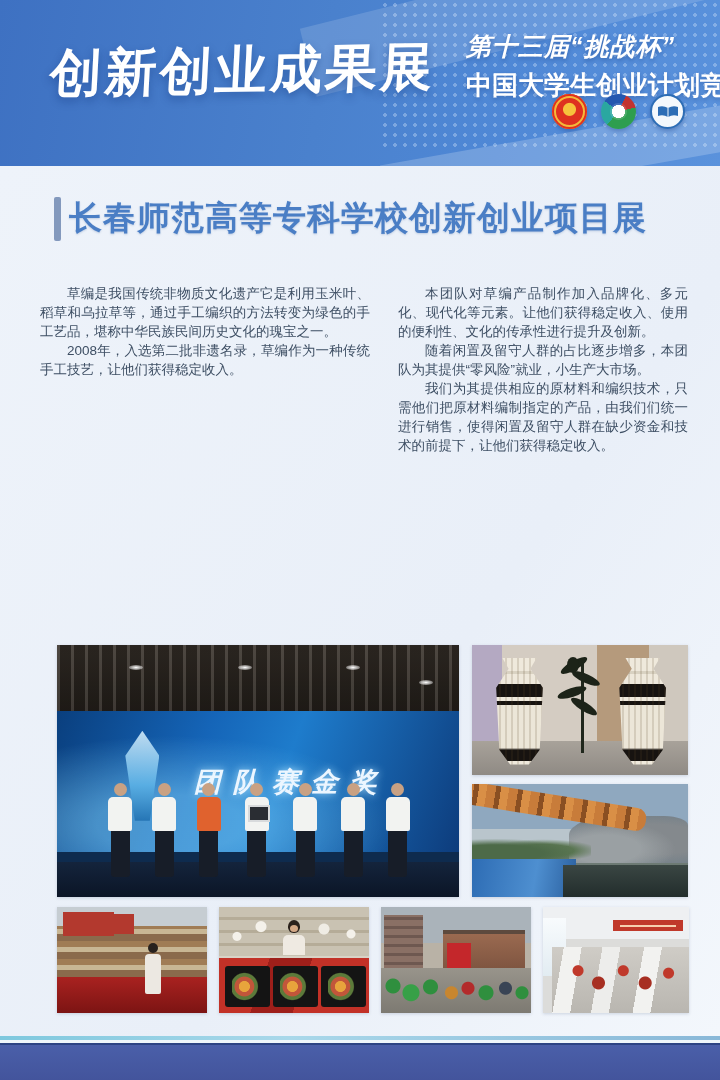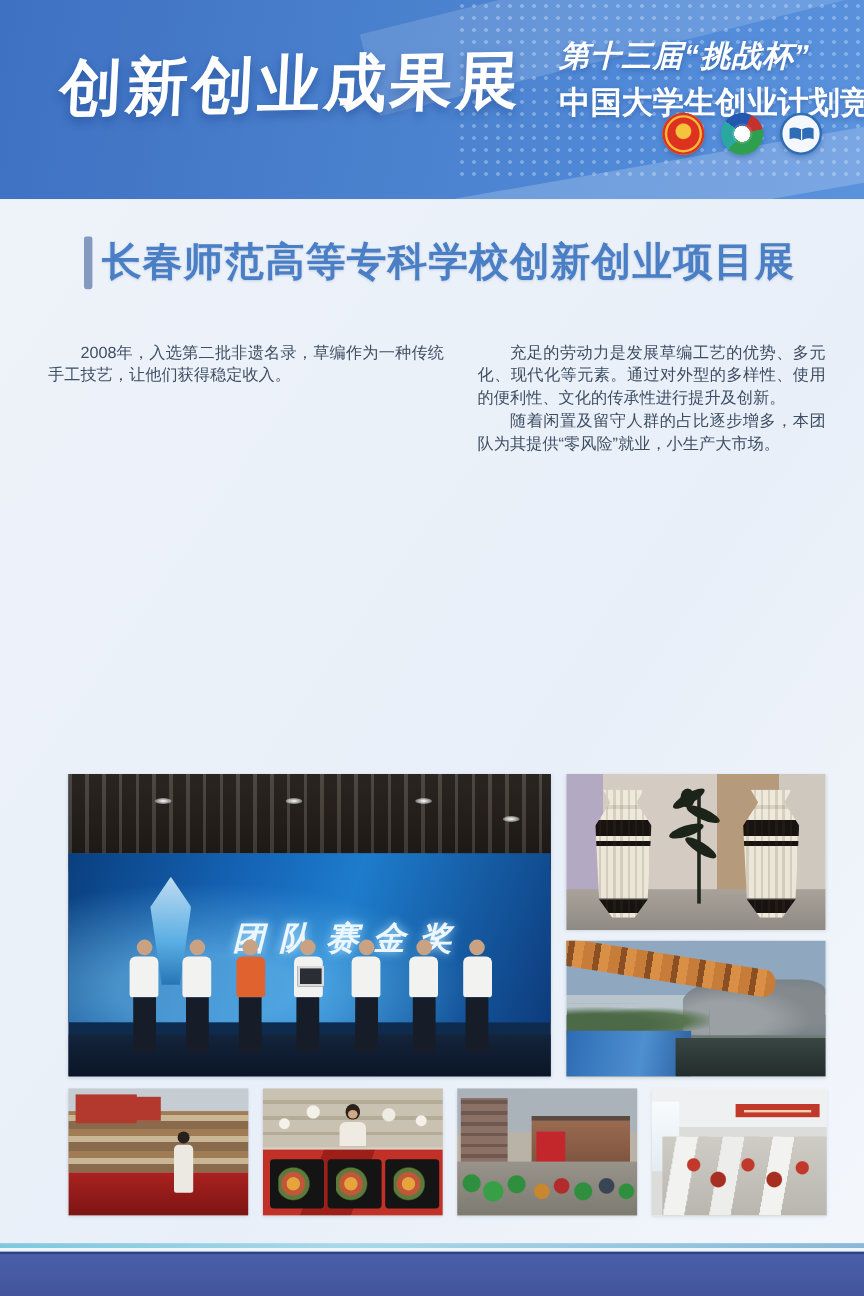--- a/index.html
+++ b/index.html
@@ -55,21 +55,21 @@
     content:"";position:absolute;left:9px;top:9px;width:17px;height:17px;border-radius:50%;
     background:radial-gradient(circle,#ffffff 0 55%,rgba(255,255,255,.15) 56%);
   }
   .logo-fed{
     background:#f4f8fc;border:2px solid #2d6db5;box-sizing:border-box;
     display:flex;align-items:center;justify-content:center;
   }
   
   .card{position:absolute;left:0;top:166px;width:720px;height:870px;
     background:linear-gradient(125deg,#eef3fa 0%,#e9eff8 60%,#f3f7fc 100%);}
-  .sec-title-wrap{position:absolute;left:70px;top:30px;display:flex;align-items:center;}
+  .sec-title-wrap{position:absolute;left:54px;top:30px;display:flex;align-items:center;}
   .sec-accent{width:7px;height:44px;background:#8399bd;border-radius:2px;margin-right:8px;}
   .sec-title{
     font-size:33px;font-weight:800;color:#4a7ec5;letter-spacing:1px;white-space:nowrap;
     text-shadow:0 1px 2px rgba(60,100,160,.25);
   }
   
   .columns{position:absolute;left:40px;top:118px;width:648px;display:flex;gap:28px;}
   .col{color:#3d4e63;font-size:13.5px;line-height:19px;text-align:justify;font-weight:500;}
   .col-l{width:330px;}
   .col-r{flex:1;}
@@ -252,25 +252,27 @@
 
 <div class="card">
 
   <div class="sec-title-wrap">
     <div class="sec-accent"></div>
     <div class="sec-title">长春师范高等专科学校创新创业项目展</div>
   </div>
 
   <div class="columns">
     <div class="col col-l">
+      <p>草编是我国传统非物质文化遗产它是利用玉米叶、稻草和乌拉草等，通过手工编织的方法转变为绿色的手工艺品，堪称中华民族民间历史文化的瑰宝之一。</p>
       <p>2008年，入选第二批非遗名录，草编作为一种传统手工技艺，让他们获得稳定收入。</p>
     </div>
     <div class="col col-r">
-      <p>充足的劳动力是发展草编工艺的优势、多元化、现代化等元素。通过对外型的多样性、使用的便利性、文化的传承性进行提升及创新。</p>
+      <p>本团队对草编产品制作加入品牌化、多元化、现代化等元素。让他们获得稳定收入、使用的便利性、文化的传承性进行提升及创新。</p>
       <p>随着闲置及留守人群的占比逐步增多，本团队为其提供“零风险”就业，小生产大市场。</p>
+      <p>我们为其提供相应的原材料和编织技术，只需他们把原材料编制指定的产品，由我们们统一进行销售，使得闲置及留守人群在缺少资金和技术的前提下，让他们获得稳定收入。</p>
     </div>
   </div>
 
   <div class="photo ph-stage" aria-label="颁奖舞台合影：七人站在蓝色大屏幕前，屏幕显示书法字">
     <div class="ceiling"></div>
     <div class="clight" style="left:18%"></div>
     <div class="clight" style="left:45%"></div>
     <div class="clight" style="left:72%"></div>
     <div class="clight" style="left:90%;top:14%"></div>
     <div class="screen">

